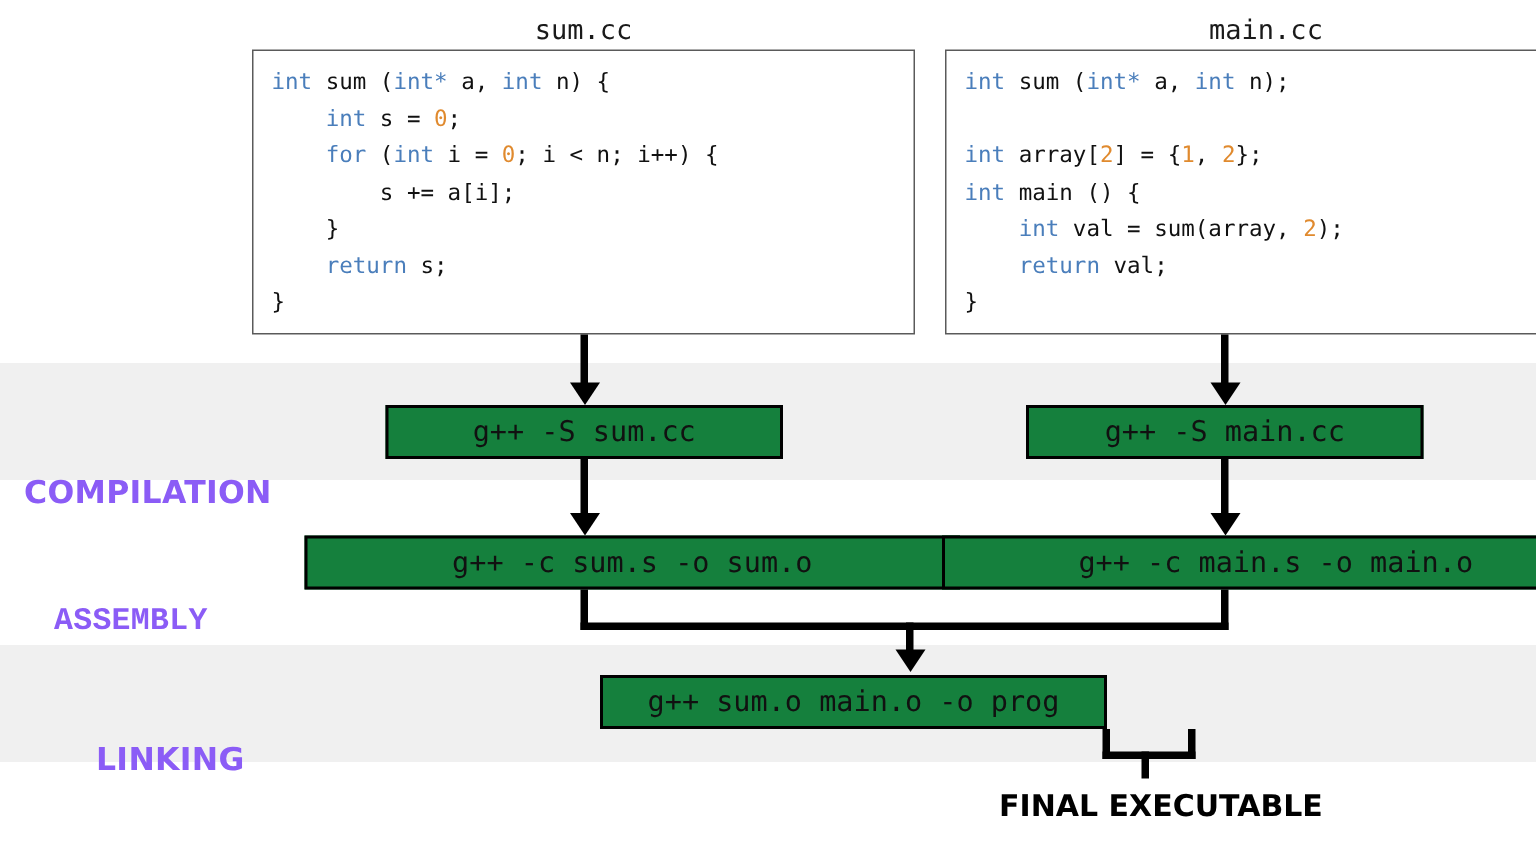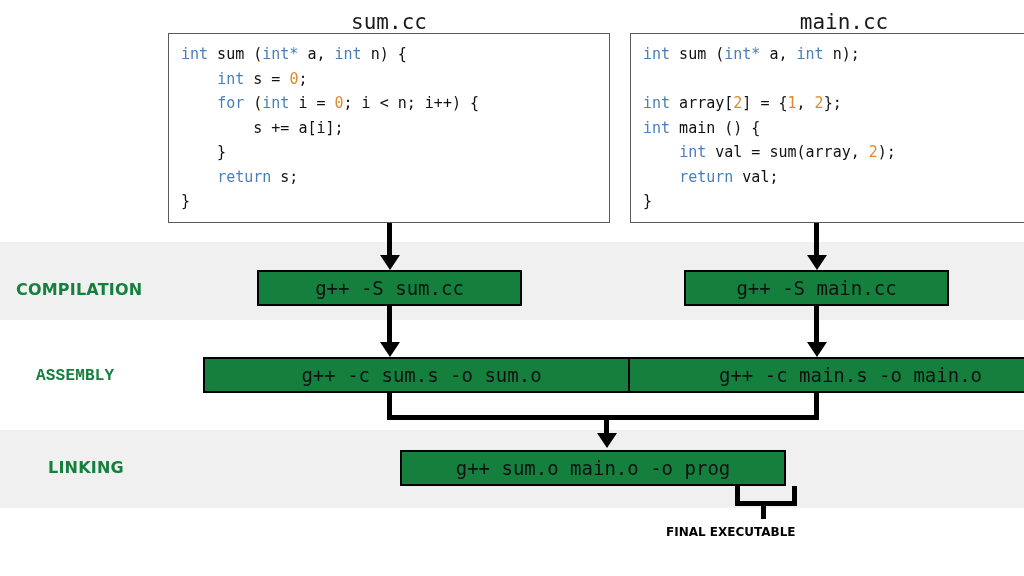--- a/index.html
+++ b/index.html
@@ -23,34 +23,35 @@
     background: #f0f0f0;
   }
   #band-compilation { top: 242px; height: 78px; }
   #band-linking     { top: 430px; height: 78px; }
 
   
   .stage-label {
     position: absolute;
     font-family: "DejaVu Sans", sans-serif;
     font-weight: bold;
-    font-size: 16px;
+    font-size: 21px;
     letter-spacing: 0.2px;
-    color: #15803d;
+    color: #8b5cf6;
     white-space: nowrap;
+    margin-top: 36px;
   }
   #label-compilation { left: 16px;  top: 280px; }
   #label-assembly    { left: 36px;  top: 367px; font-family: Liberation Mono, monospace; }
-  #label-linking     { left: 48px;  top: 458px; }
+  #label-linking     { left: 64px;  top: 458px; }
 
   
   .file-caption {
     position: absolute;
     font-family: "DejaVu Sans Mono", monospace;
-    font-size: 21px;
+    font-size: 18px;
     color: #1a1a1a;
     text-align: center;
     white-space: nowrap;
   }
   #caption-sum  { left: 168px; top: 10px; width: 442px; }
   #caption-main { left: 650px; top: 10px; width: 388px; }
 
   
   .code-panel {
     position: absolute;
@@ -82,21 +83,21 @@
     justify-content: center;
     font-family: "DejaVu Sans Mono", monospace;
     font-size: 19px;
     color: #111111;
     white-space: pre;
   }
   #cmd-compile-sum   { left: 257px; top: 270px; width: 265px; height: 36px; }
   #cmd-compile-main  { left: 684px; top: 270px; width: 265px; height: 36px; }
   #cmd-assemble-sum  { left: 203px; top: 357px; width: 437px; height: 36px; }
   #cmd-assemble-main { left: 628px; top: 357px; width: 445px; height: 36px; }
-  #cmd-link          { left: 400px; top: 450px; width: 386px; height: 36px; text-align: right; }
+  #cmd-link          { left: 400px; top: 450px; width: 338px; height: 36px; text-align: right; }
 
   
   .vline {
     position: absolute;
     width: 5px;
     background: #000000;
   }
   .hline {
     position: absolute;
     height: 5px;
@@ -136,21 +137,21 @@
   #exec-right  { left: 792px; top: 486px; height: 20px; }
   #exec-bar    { left: 735px; top: 501px; width: 62px; }
   #exec-stem   { left: 761px; top: 501px; height: 18px; }
 
   #label-final-exec {
     position: absolute;
     left: 666px;
     top: 525px;
     font-family: "DejaVu Sans", sans-serif;
     font-weight: bold;
-    font-size: 12px;
+    font-size: 20px;
     color: #000000;
     white-space: nowrap;
   }
 </style>
 </head>
 <body>
 
 <div class="band" id="band-compilation"></div>
 <div class="band" id="band-linking"></div>
 

